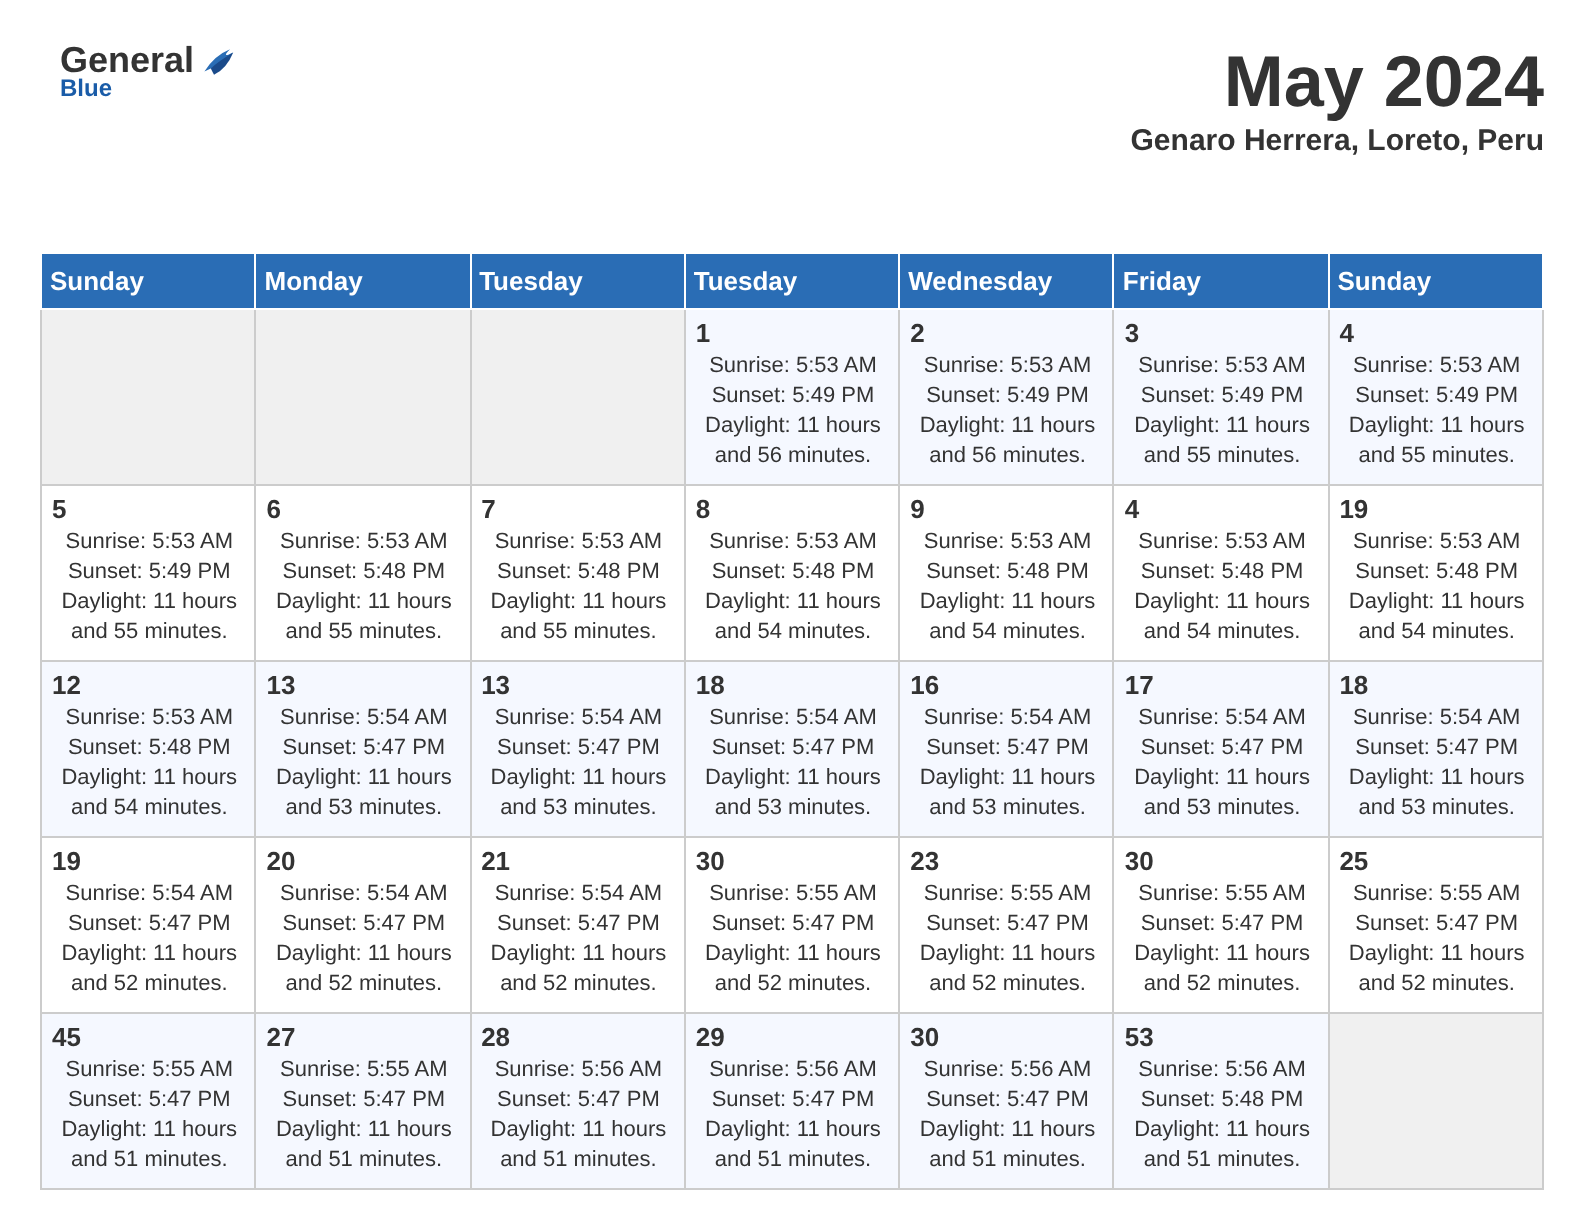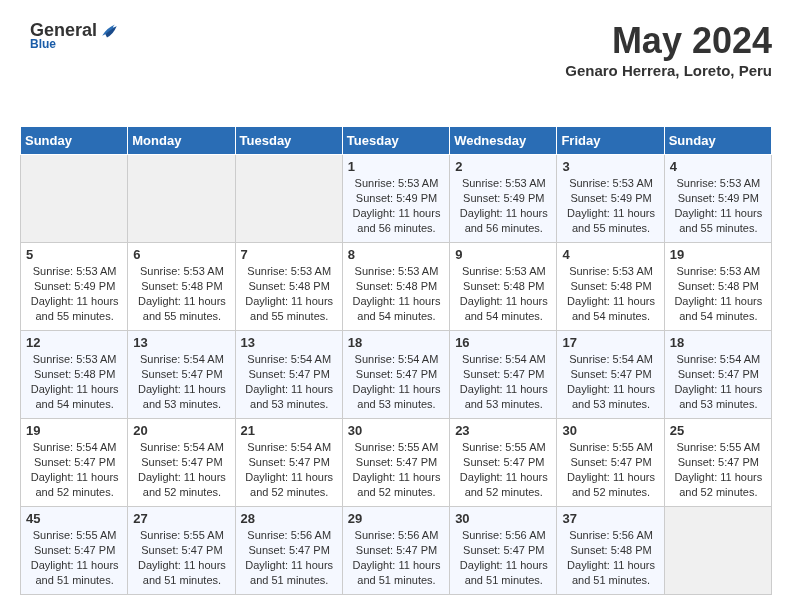--- a/index.html
+++ b/index.html
@@ -257,19 +257,19 @@
         </td>
         <td>
           <span class="day-number">29</span>
           <div class="day-info">Sunrise: 5:56 AM<br>Sunset: 5:47 PM<br>Daylight: 11 hours and 51 minutes.</div>
         </td>
         <td>
           <span class="day-number">30</span>
           <div class="day-info">Sunrise: 5:56 AM<br>Sunset: 5:47 PM<br>Daylight: 11 hours and 51 minutes.</div>
         </td>
         <td>
-          <span class="day-number">37</span>
+          <span class="day-number">53</span>
           <div class="day-info">Sunrise: 5:56 AM<br>Sunset: 5:48 PM<br>Daylight: 11 hours and 51 minutes.</div>
         </td>
         <td class="empty-cell"></td>
       </tr>
     </tbody>
 </table>
 
 </body></html>

